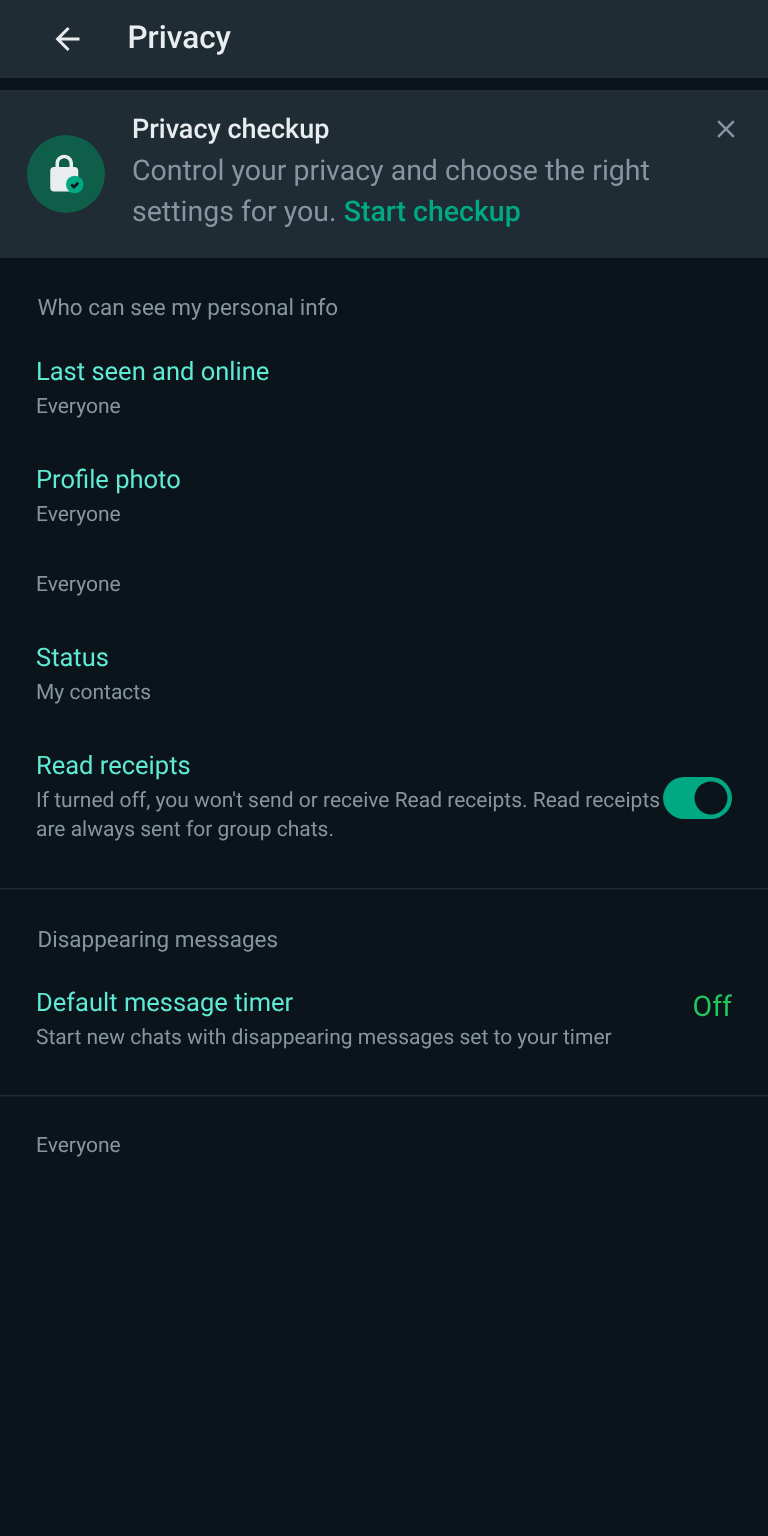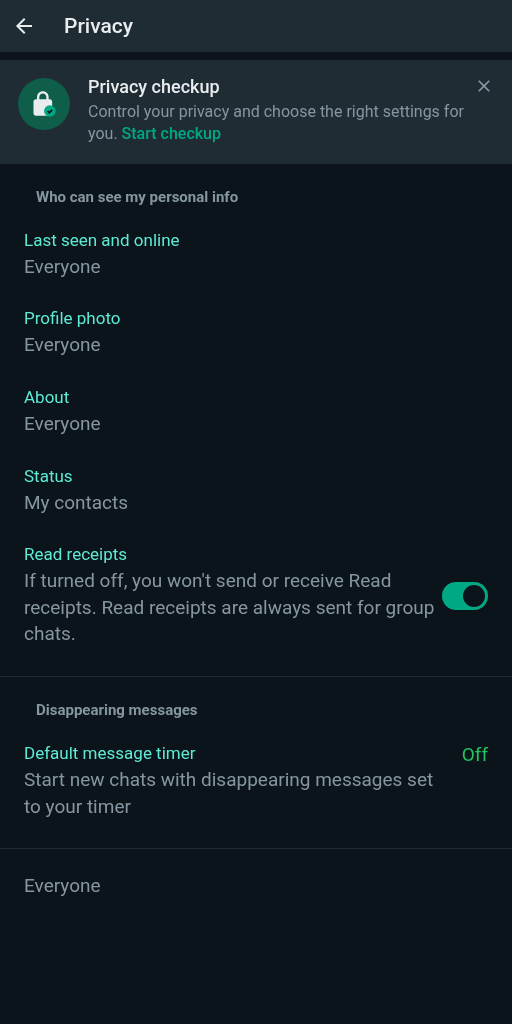--- a/index.html
+++ b/index.html
@@ -11,41 +11,41 @@
     body {
       background: #0b141a;
       color: #e9edef;
       width: 512px;
       height: 1024px;
       overflow: hidden;
     }
     .header {
       display: flex;
       align-items: center;
-      padding: 14px 12px;
+      padding: 14px 33px;
       background: #1f2c34;
       gap: 28px;
     }
     .back-icon {
       width: 24px;
       height: 24px;
       display: flex;
       align-items: center;
       justify-content: center;
     }
     .header-title {
       font-size: 21px;
       font-weight: 500;
       color: #e9edef;
     }
     .checkup-card {
       background: #1f2c34;
       padding: 16px 18px 18px 18px;
       display: flex;
-      align-items: flex-start;
+      align-items: center;
       gap: 18px;
       position: relative;
       margin-top: 8px;
     }
     .checkup-icon-circle {
       width: 52px;
       height: 52px;
       border-radius: 50%;
       background: #0e5e4a;
       display: flex;
@@ -58,54 +58,55 @@
       flex: 1;
       padding-right: 30px;
     }
     .checkup-title {
       font-size: 18px;
       font-weight: 500;
       color: #e9edef;
       margin-bottom: 4px;
     }
     .checkup-desc {
-      font-size: 16px;
+      font-size: 19px;
       color: #8696a0;
       line-height: 1.4;
     }
     .checkup-link {
       color: #00a884;
       font-weight: 500;
     }
     .close-btn {
       position: absolute;
       top: 14px;
       right: 16px;
       width: 24px;
       height: 24px;
       display: flex;
       align-items: center;
       justify-content: center;
     }
     .section-header {
-      padding: 24px 24px 10px 36px;
+      padding: 24px 24px 10px 12px;
       font-size: 15px;
       color: #8696a0;
-      font-weight: 700;
+      font-weight: 400;
+      margin-left: 13px;
     }
     .setting-item {
       padding: 14px 24px;
     }
     .setting-title {
       font-size: 17px;
       color: #5eead4;
       margin-bottom: 4px;
     }
     .setting-subtitle {
-      font-size: 19px;
+      font-size: 14px;
       color: #8696a0;
       line-height: 1.4;
     }
     .setting-row {
       display: flex;
       align-items: center;
       padding: 14px 24px;
       justify-content: flex-end;
     }
     .setting-row-content {
@@ -185,21 +186,20 @@
   <div class="setting-title">Last seen and online</div>
   <div class="setting-subtitle">Everyone</div>
 </div>
 
 <div class="setting-item">
   <div class="setting-title">Profile photo</div>
   <div class="setting-subtitle">Everyone</div>
 </div>
 
 <div class="setting-item">
-  <div class="setting-title">About</div>
   <div class="setting-subtitle">Everyone</div>
 </div>
 
 <div class="setting-item">
   <div class="setting-title">Status</div>
   <div class="setting-subtitle">My contacts</div>
 </div>
 
 <div class="setting-row">
   <div class="setting-row-content">

